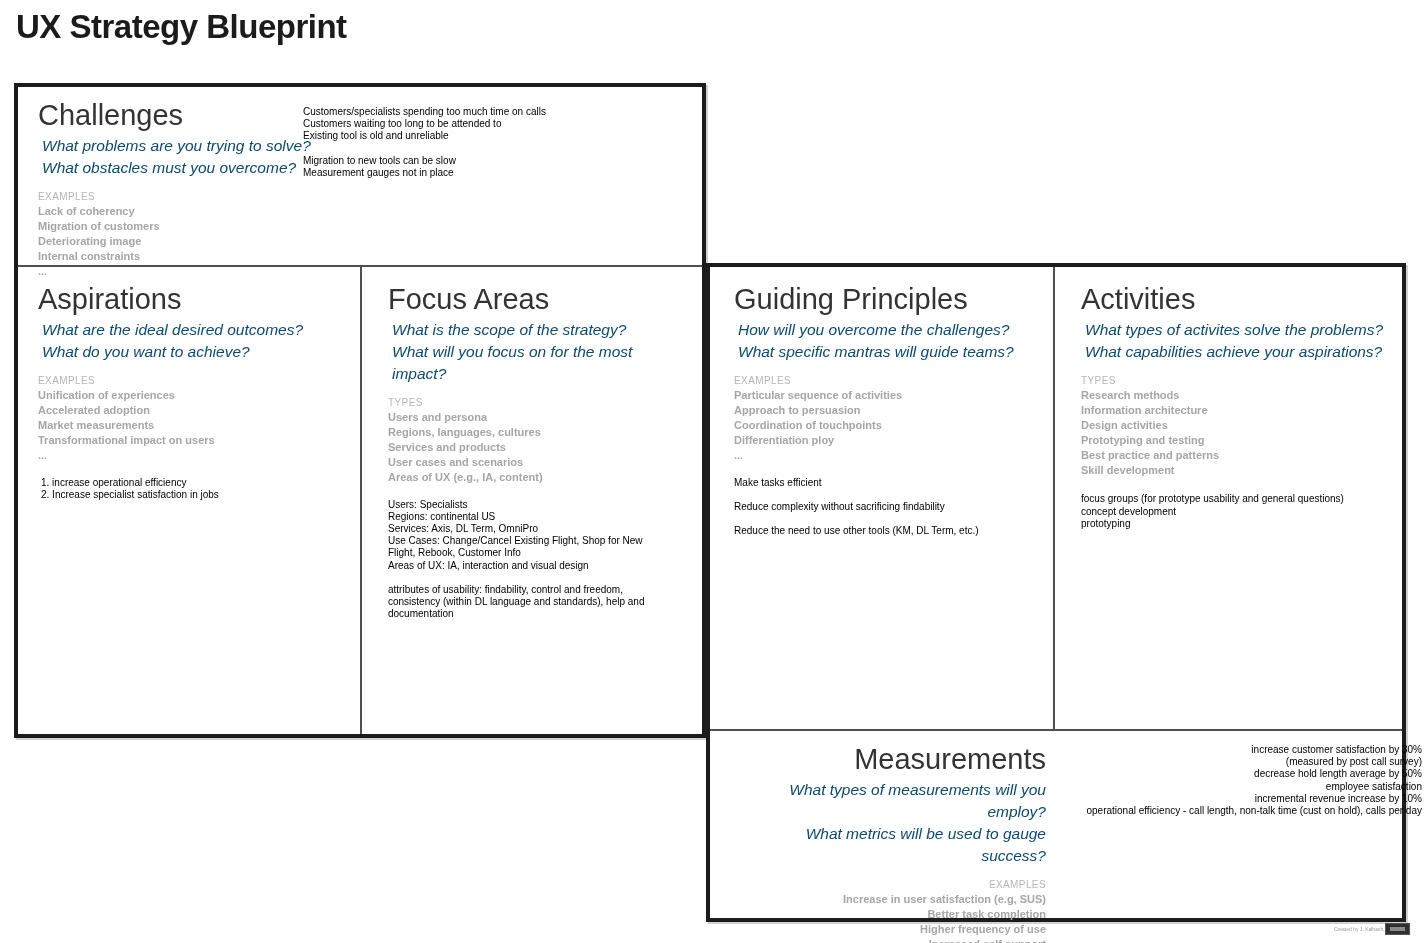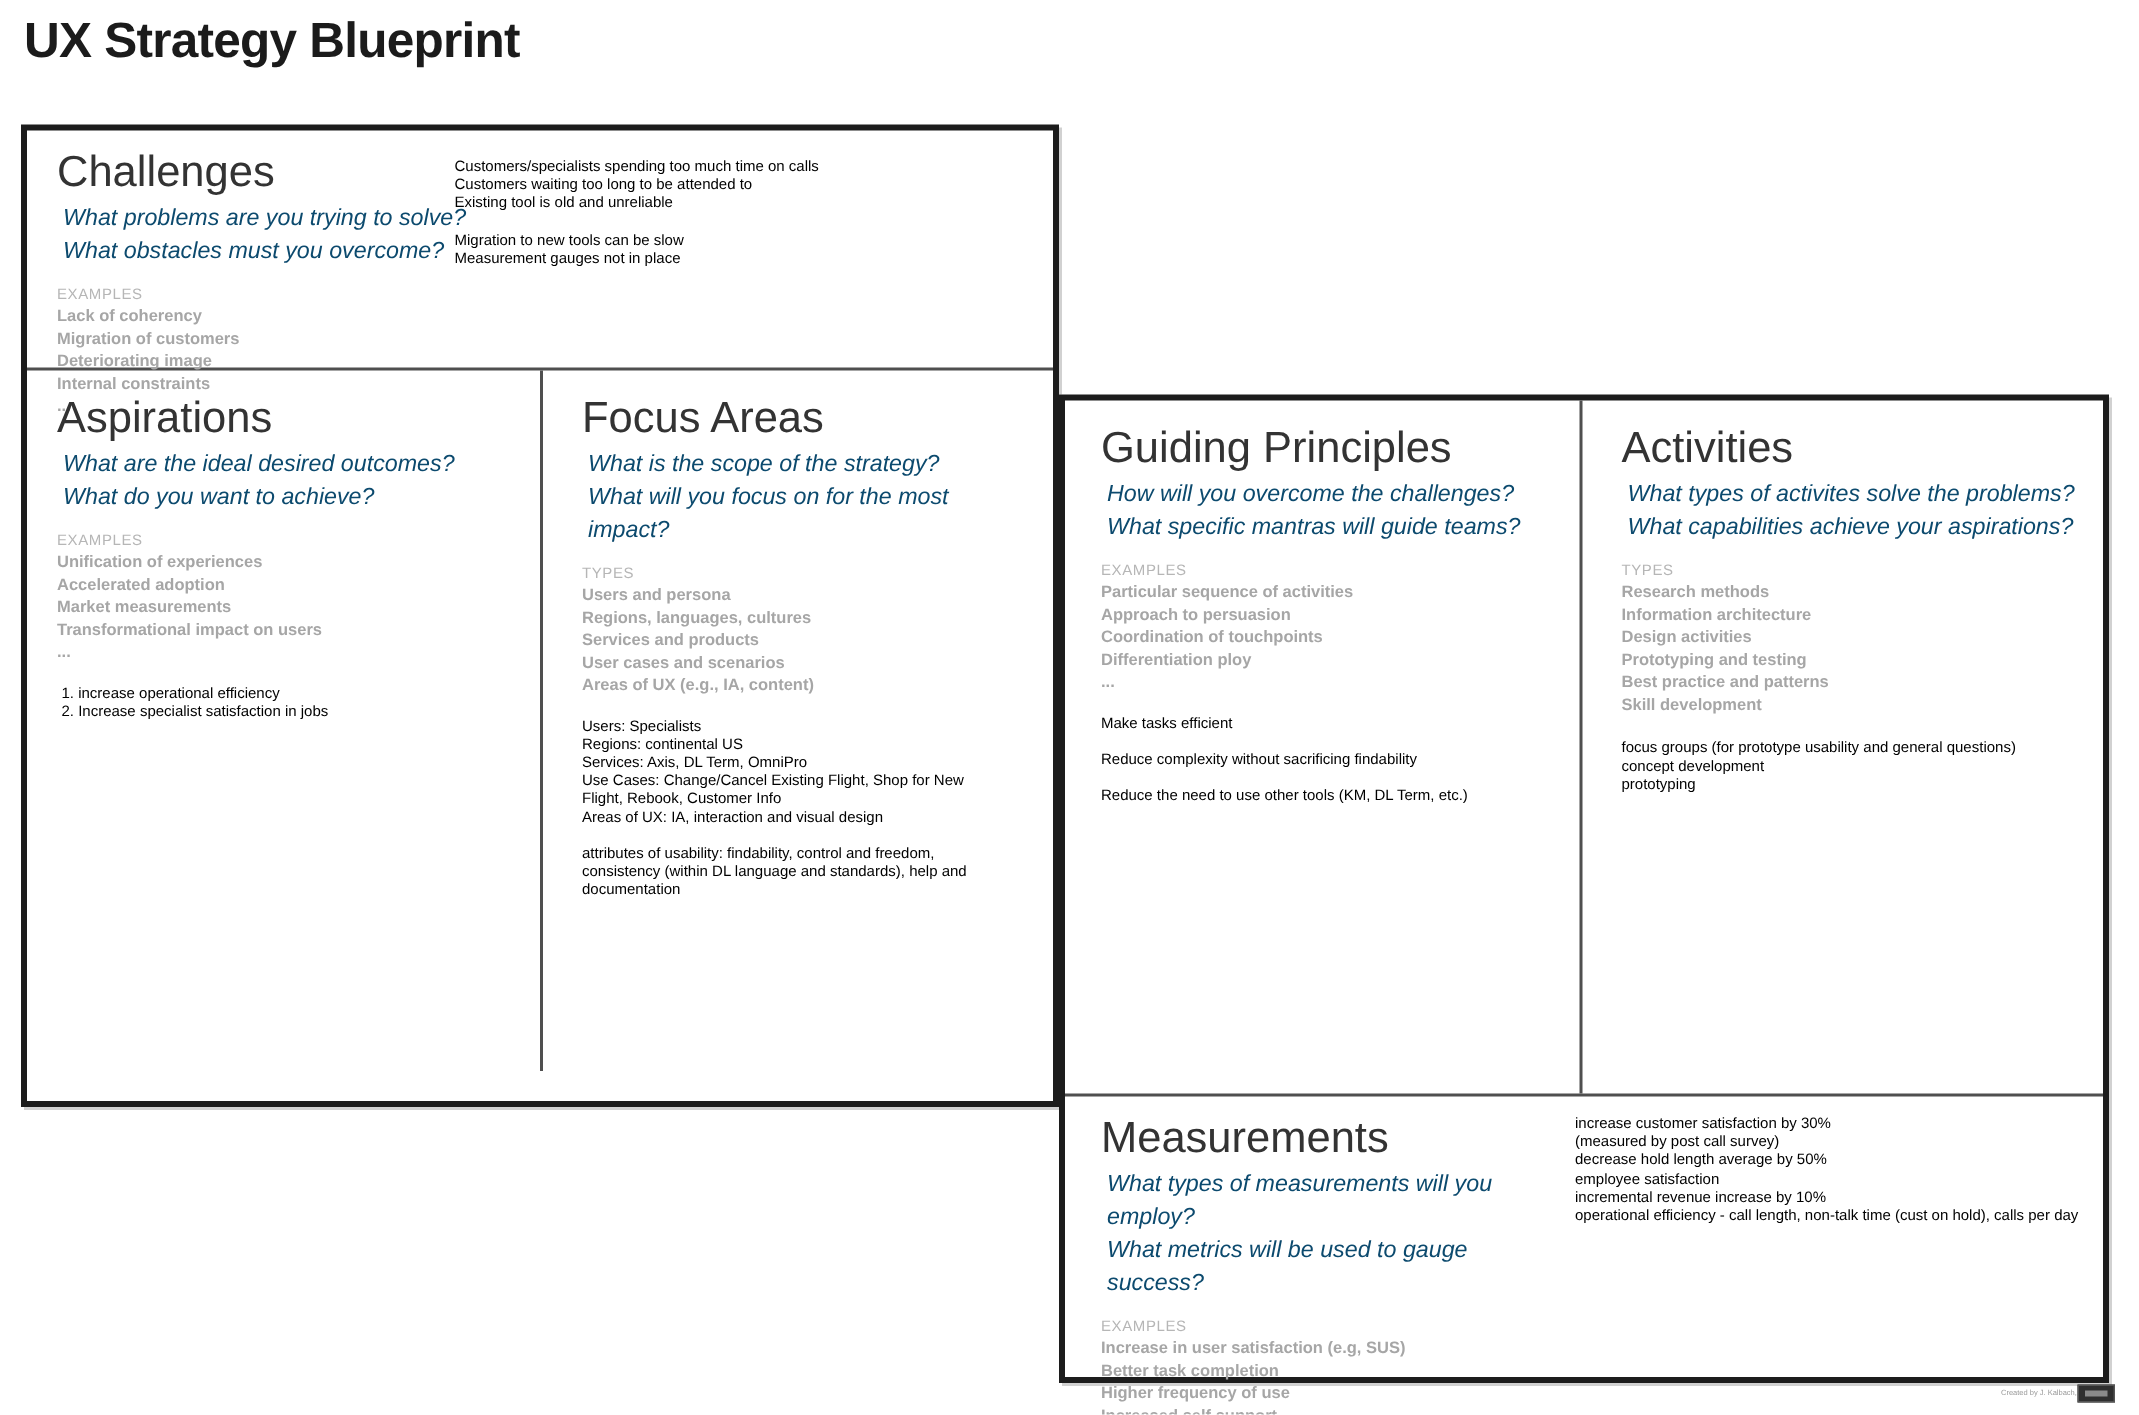--- a/index.html
+++ b/index.html
@@ -15,25 +15,25 @@
   
   .group{
     position:absolute;box-sizing:border-box;
     border:4px solid #1c1c1c;background:#ffffff;
     box-shadow:2px 2px 0 rgba(0,0,0,0.18);
   }
   #left-group{left:14px;top:83px;width:692px;height:655px;}
   #right-group{left:706px;top:263px;width:700px;height:659px;}
 
   .row-top{position:relative;border-bottom:2px solid #4f4f4f;box-sizing:border-box;}
-  #challenges-row{height:160px;}
+  #challenges-row{height:180px;}
   #principles-activities-row{height:464px;display:flex;}
   .row-bottom{display:flex;position:relative;}
   #aspirations-focus-row{height:467px;}
-  #measurements-row{height:185px;position:relative;}
+  #measurements-row{height:185px;position:relative;text-align:right;}
 
   .cell{box-sizing:border-box;}
   #aspirations-cell{width:344px;border-right:2px solid #4f4f4f;padding:16px 12px 12px 20px;}
   #focus-cell{flex:1;padding:16px 12px 0 26px;}
   #principles-cell{width:345px;border-right:2px solid #4f4f4f;padding:16px 12px 0 24px;}
   #activities-cell{flex:1;padding:16px 12px 1px 26px;}
 
   
   .head{pointer-events:none;}
   #challenges-head{padding:12px 0 0 20px;width:300px;}

